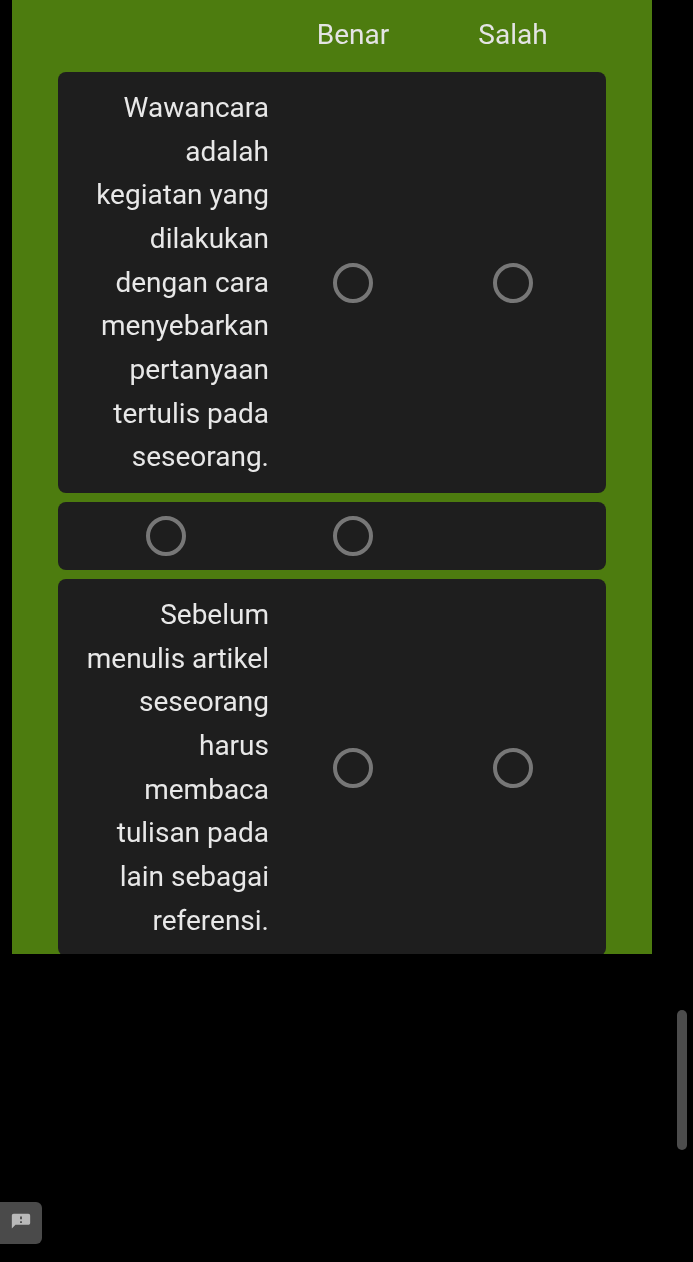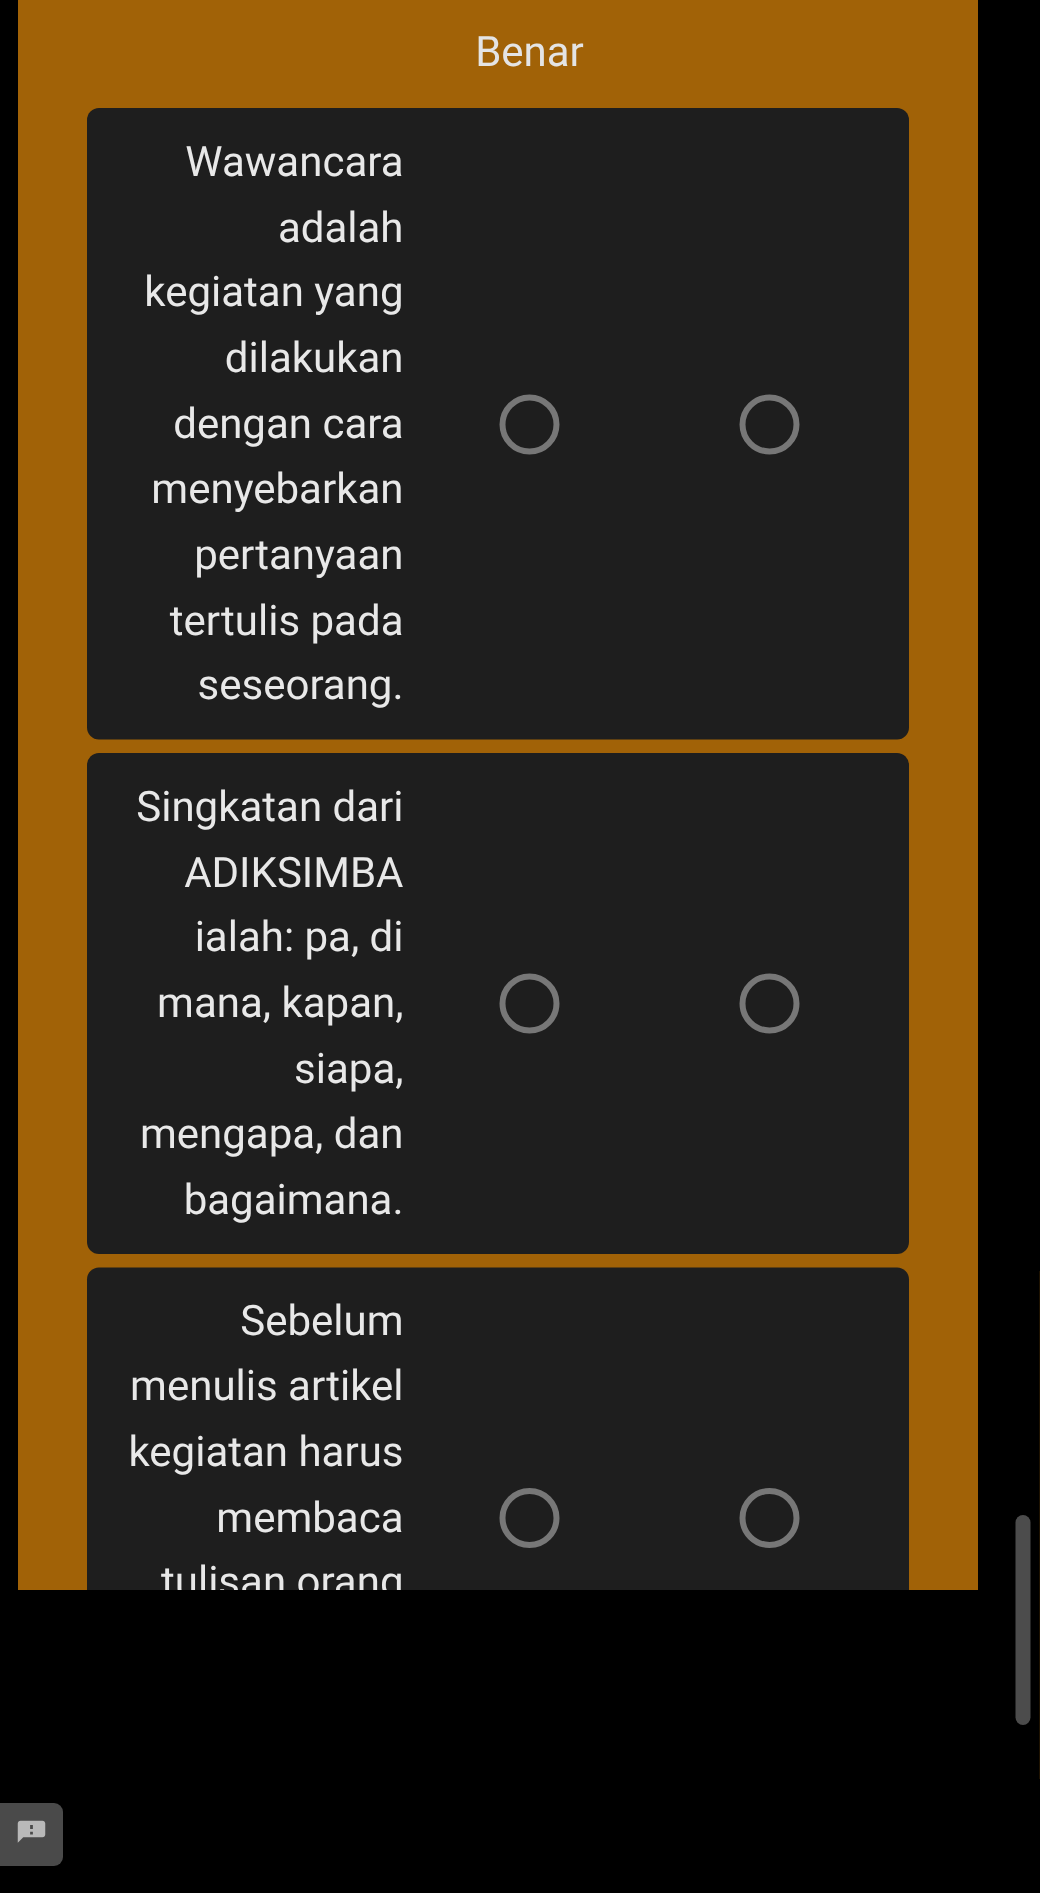--- a/index.html
+++ b/index.html
@@ -18,22 +18,22 @@
       width: 693px;
       height: 1262px;
       background: #000;
       position: relative;
     }
     .form-container {
       position: absolute;
       left: 12px;
       top: 0;
       width: 640px;
-      height: 1060px;
-      background: #a16207;
+      height: 954px;
+      background: #4d7c0f;
       border-radius: 0;
       overflow: hidden;
     }
     .question-area {
       padding: 0 46px 0 46px;
     }
     .column-header {
       display: grid;
       grid-template-columns: 215px 160px 160px;
       align-items: center;
@@ -127,49 +127,47 @@
 
 <div class="page-wrapper">
 
   <div class="form-container">
 
     <div class="question-area">
 
       <div class="column-header">
         <div class="spacer"></div>
         <div class="hdr">Benar</div>
+        <div class="hdr">Salah</div>
       </div>
 
       <div class="row-card">
         <div class="stmt-cell">
           <div class="stmt-text">Wawancara adalah kegiatan yang dilakukan dengan cara menyebarkan pertanyaan tertulis pada seseorang.</div>
         </div>
         <div class="radio-cell">
           <div class="radio-circle"></div>
         </div>
         <div class="radio-cell">
           <div class="radio-circle"></div>
         </div>
       </div>
 
       <div class="row-card">
-        <div class="stmt-cell">
-          <div class="stmt-text">Singkatan dari ADIKSIMBA ialah: pa, di mana, kapan, siapa, mengapa, dan bagaimana.</div>
-        </div>
         <div class="radio-cell">
           <div class="radio-circle"></div>
         </div>
         <div class="radio-cell">
           <div class="radio-circle"></div>
         </div>
       </div>
 
       <div class="row-card">
         <div class="stmt-cell">
-          <div class="stmt-text">Sebelum menulis artikel kegiatan harus membaca tulisan orang lain sebagai referensi.</div>
+          <div class="stmt-text">Sebelum menulis artikel seseorang harus membaca tulisan pada lain sebagai referensi.</div>
         </div>
         <div class="radio-cell">
           <div class="radio-circle"></div>
         </div>
         <div class="radio-cell">
           <div class="radio-circle"></div>
         </div>
       </div>
 
     </div>

